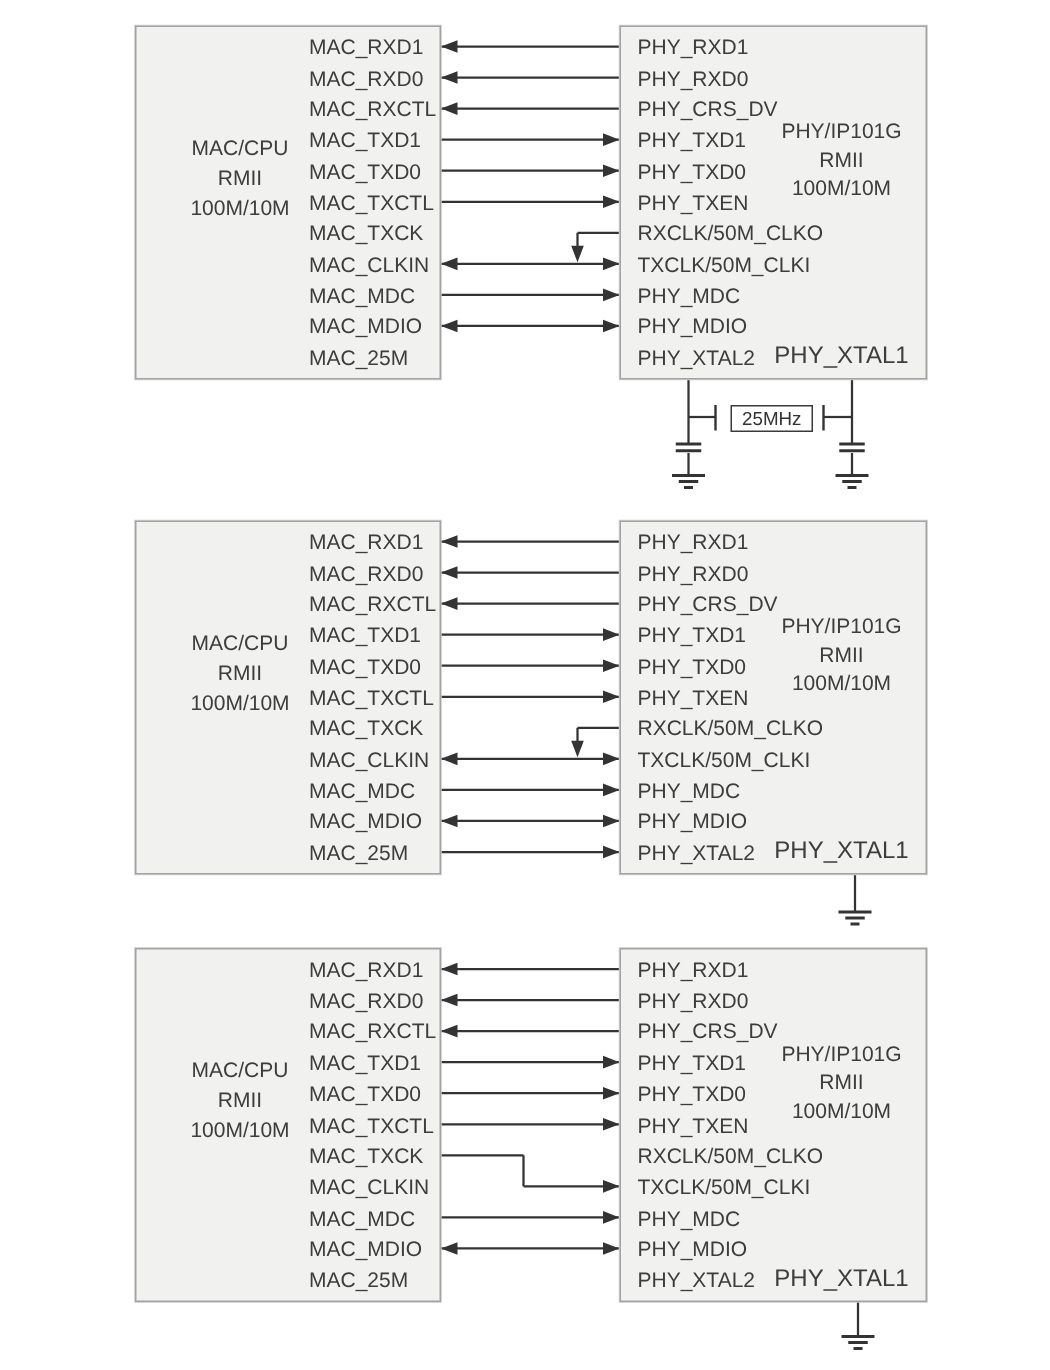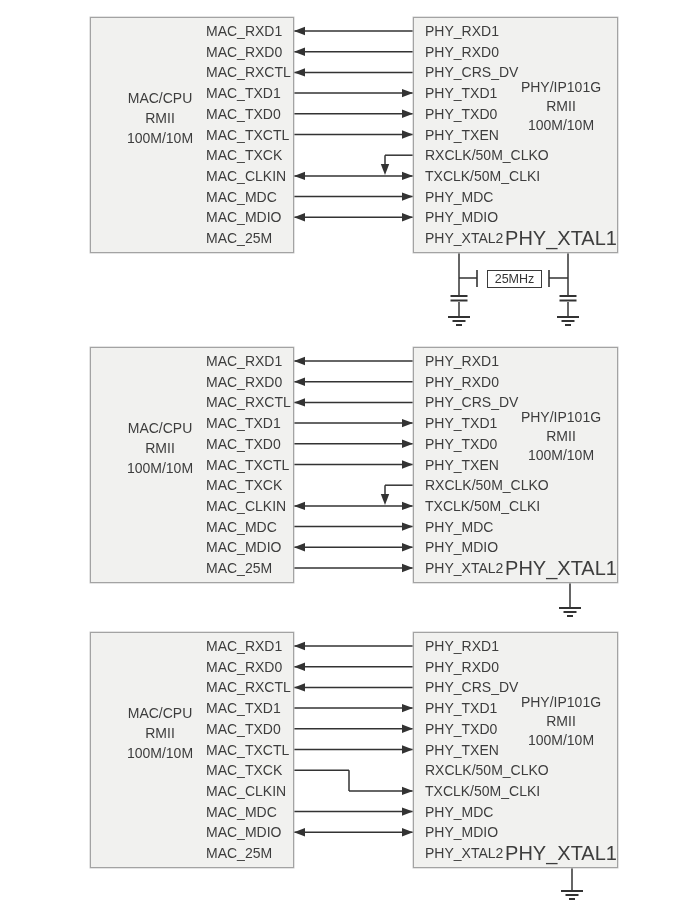--- a/index.html
+++ b/index.html
@@ -4,21 +4,21 @@
 <style>
   html,body{margin:0;padding:0;background:#ffffff;}
   body{font-family:"Liberation Sans", sans-serif;}
   .canvas{position:relative;width:700px;height:913px;background:#ffffff;overflow:hidden;}
   #wires{position:absolute;left:0;top:0;width:700px;height:913px;pointer-events:none;}
   .box{position:absolute;background:#f1f1ef;border:1px solid #a3a3a3;box-shadow:0 0 0 0.5px #c9c9c9;box-sizing:border-box;}
   .sig{position:absolute;height:18px;line-height:18px;font-size:14px;color:#3d3d3d;white-space:nowrap;}
   .title-block{position:absolute;text-align:center;color:#3d3d3d;font-size:14px;}
   .title-line{height:20px;line-height:20px;white-space:nowrap;}
   .phy-title .title-line{height:19px;line-height:19px;}
-  .xtal1{position:absolute;text-align:center;height:18px;line-height:18px;font-size:20px;color:#3d3d3d;}
+  .xtal1{position:absolute;text-align:center;height:18px;line-height:18px;font-size:16px;color:#3d3d3d;}
   .crystal{position:absolute;background:#ffffff;border:1px solid #3a3a3a;text-align:center;font-size:12.5px;color:#333;line-height:16px;box-sizing:border-box;}
 </style>
 </head>
 <body>
 
 <div class="canvas">
   <svg id="wires" xmlns="http://www.w3.org/2000/svg" viewBox="0 0 700 913">
       <line x1="294" y1="31" x2="413" y2="31" stroke="#333333" stroke-width="1.5"></line>
       <polygon points="294,31 305,26.8 305,35.2" fill="#333333"></polygon>
       <line x1="294" y1="51.7" x2="413" y2="51.7" stroke="#333333" stroke-width="1.5"></line>

